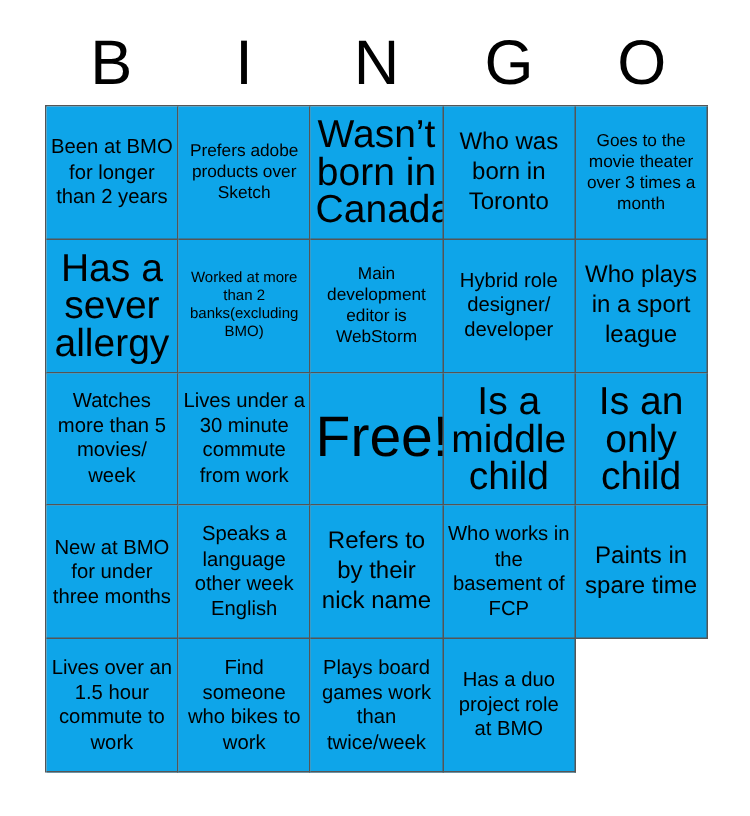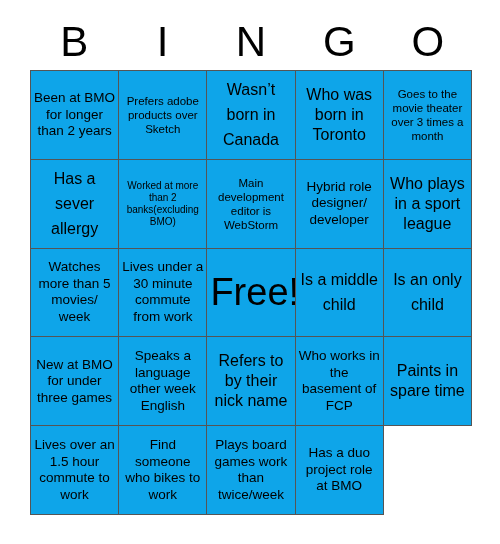--- a/index.html
+++ b/index.html
@@ -67,21 +67,21 @@
   }
   .cell span {
     display: block;
     width: 100%;
   }
   
   .fs-xs  { font-size: 10px;  line-height: 12px; }
   .fs-s   { font-size: 11.5px; line-height: 14px; }
   .fs-m   { font-size: 13.5px; line-height: 16.5px; }
   .fs-l   { font-size: 16px;   line-height: 20px; }
-  .fs-xl  { font-size: 16px;   line-height: 25px; }
+  .fs-xl  { font-size: 26px;   line-height: 25px; }
   .fs-xxl { font-size: 38px;   line-height: 34px; }
 </style>
 </head>
 <body>
 
 <div class="card">
 
   <div class="header-row">
     <div class="header-letter">B</div>
     <div class="header-letter">I</div>
@@ -134,21 +134,21 @@
         <span class="fs-xxl">Free!</span>
       </div>
     <div class="cell">
         <span class="fs-xl">Is a middle child</span>
       </div>
 
     <div class="cell">
         <span class="fs-xl">Is an only child</span>
       </div>
     <div class="cell">
-        <span class="fs-m">New at BMO for under three games</span>
+        <span class="fs-m">New at BMO for under three months</span>
       </div>
     <div class="cell">
         <span class="fs-m">Speaks a language other week English</span>
       </div>
     <div class="cell">
         <span class="fs-l">Refers to by their nick name</span>
       </div>
     <div class="cell">
         <span class="fs-m">Who works in the basement of FCP</span>
       </div>

